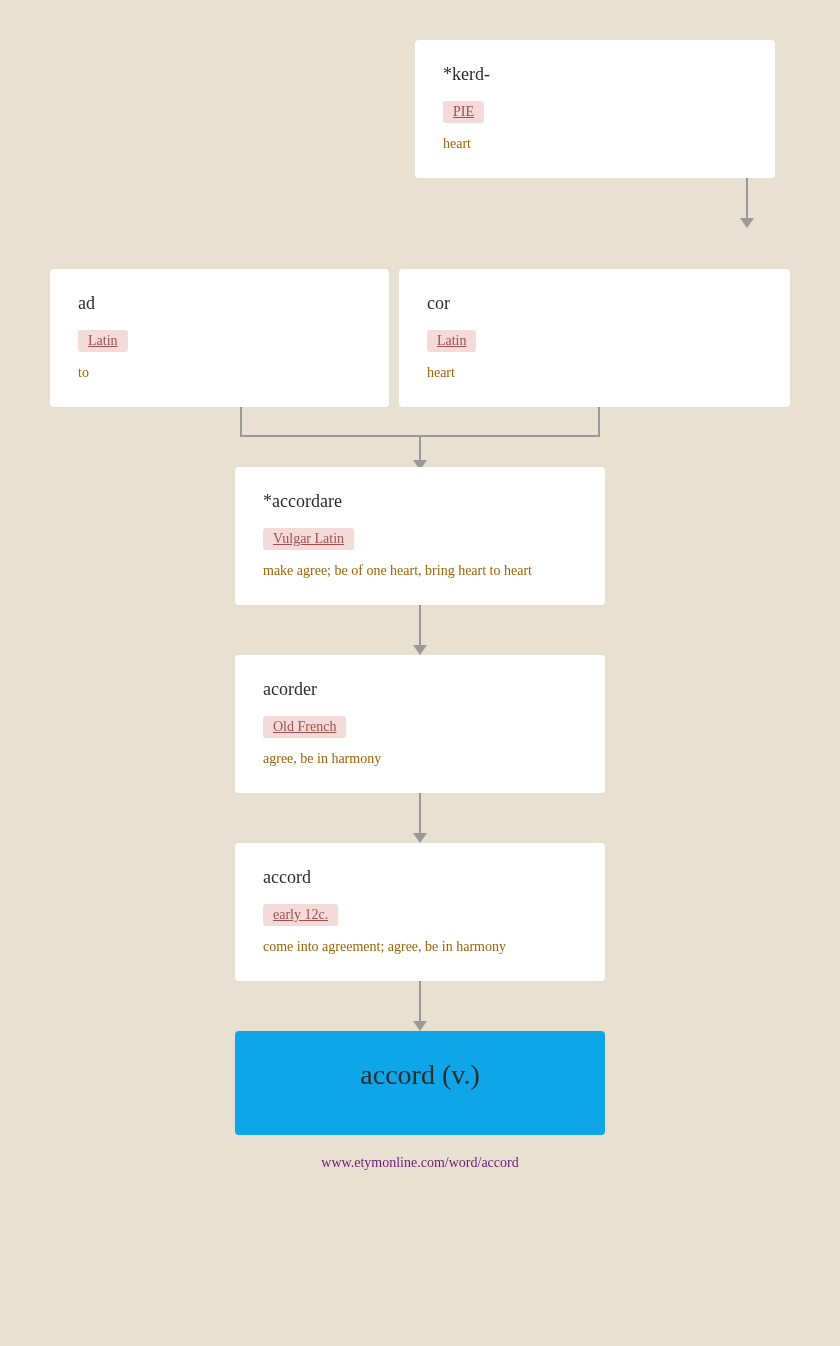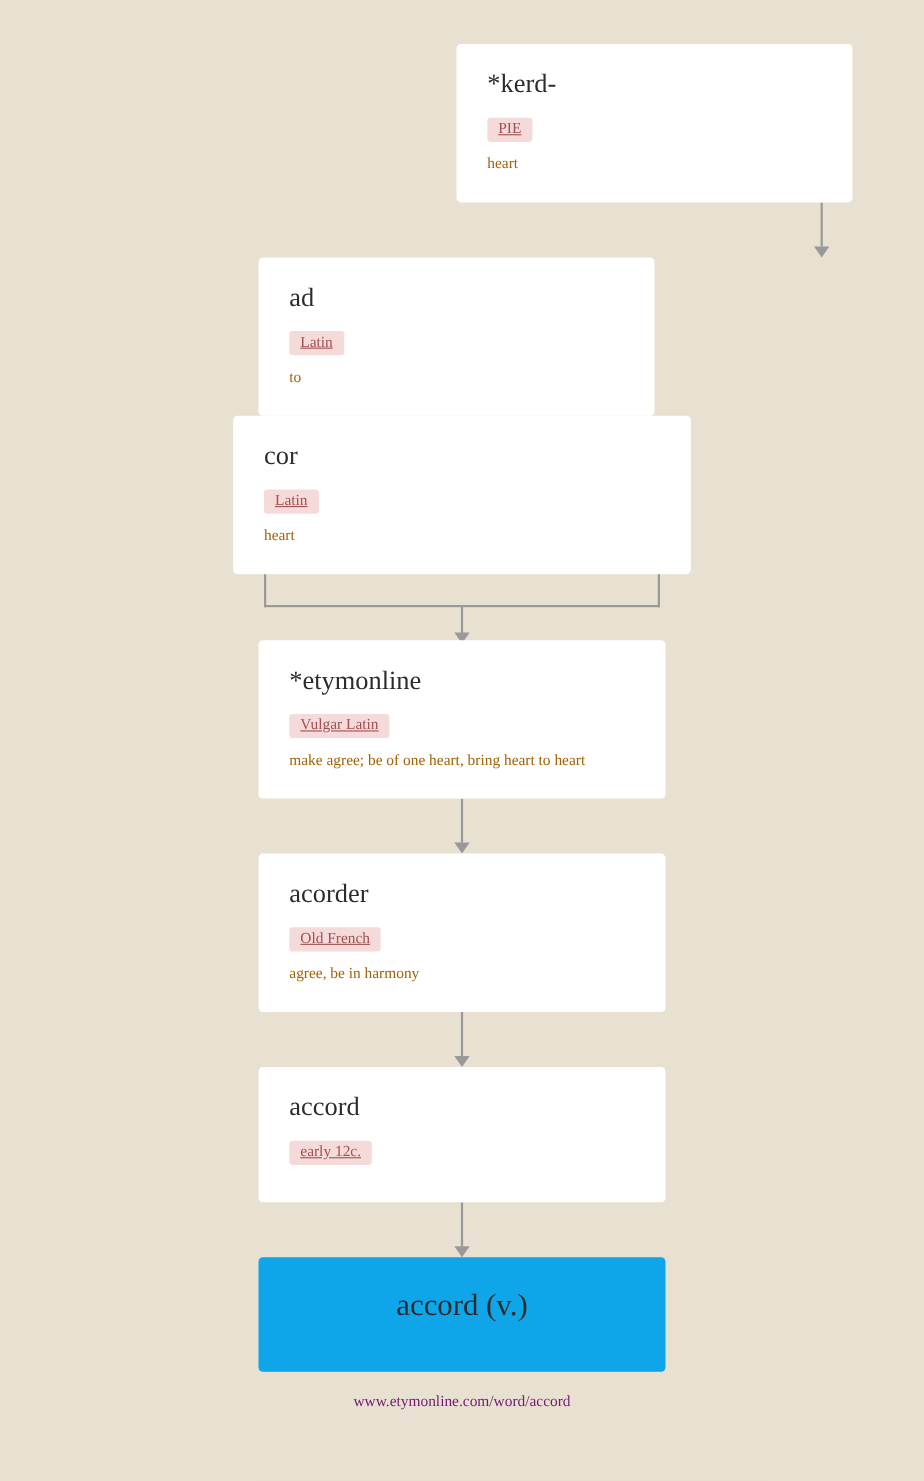--- a/index.html
+++ b/index.html
@@ -27,21 +27,21 @@
     }
 
     .card {
       background-color: #ffffff;
       border-radius: 4px;
       padding: 24px 28px;
       position: relative;
     }
 
     .card-title {
-      font-size: 24px;
+      font-size: 18px;
       color: #2c2c2c;
       font-weight: normal;
       margin-bottom: 16px;
     }
 
     .badge {
       display: inline-block;
       padding: 3px 10px;
       border-radius: 3px;
       font-size: 14px;
@@ -85,24 +85,24 @@
       height: 0;
       border-left: 7px solid transparent;
       border-right: 7px solid transparent;
       border-top: 10px solid #999;
     }
 
     
     .two-col {
       width: 100%;
       display: flex;
-      flex-direction: column;
       justify-content: center;
       gap: 0;
       align-items: center;
+      margin-top: 41px;
     }
 
     .left-card {
       width: 360px;
       margin-right: 10px;
     }
 
     .right-card {
       width: 416px;
     }
@@ -158,21 +158,21 @@
     <div style="position:absolute; right: 200px; top: 0; width: 2px; height: 30px; background: #999;"></div>
 
     <div style="position:absolute; left: 200px; right: 200px; top: 28px; height: 2px; background: #999;"></div>
 
     <div style="position:absolute; left: 50%; top: 28px; width: 2px; height: 32px; background: #999; transform: translateX(-50%);"></div>
 
     <div style="position:absolute; left: 50%; top: 53px; transform: translateX(-50%); width: 0; height: 0; border-left: 7px solid transparent; border-right: 7px solid transparent; border-top: 10px solid #999;"></div>
   </div>
 
   <div class="card main-card">
-    <div class="card-title">*etymonline</div>
+    <div class="card-title">*accordare</div>
     <span class="badge badge-pink">Vulgar Latin</span>
     <div class="card-description">make agree; be of one heart, bring heart to heart</div>
   </div>
 
   <div class="arrow-down">
     <div class="arrow-line" style="height:40px;"></div>
     <div class="arrow-head"></div>
   </div>
 
   <div class="card main-card">
@@ -182,20 +182,21 @@
   </div>
 
   <div class="arrow-down">
     <div class="arrow-line" style="height:40px;"></div>
     <div class="arrow-head"></div>
   </div>
 
   <div class="card main-card">
     <div class="card-title">accord</div>
     <span class="badge badge-pink">early 12c.</span>
+    <div class="card-description">come into agreement; agree, be in harmony</div>
   </div>
 
   <div class="arrow-down">
     <div class="arrow-line" style="height:40px;"></div>
     <div class="arrow-head"></div>
   </div>
 
   <div class="card main-card" style="background-color: #0ea5e9; border: none; text-align:center; padding: 28px;">
     <div class="card-title" style="font-size:28px; text-align:center;">accord (v.)</div>
   </div>

